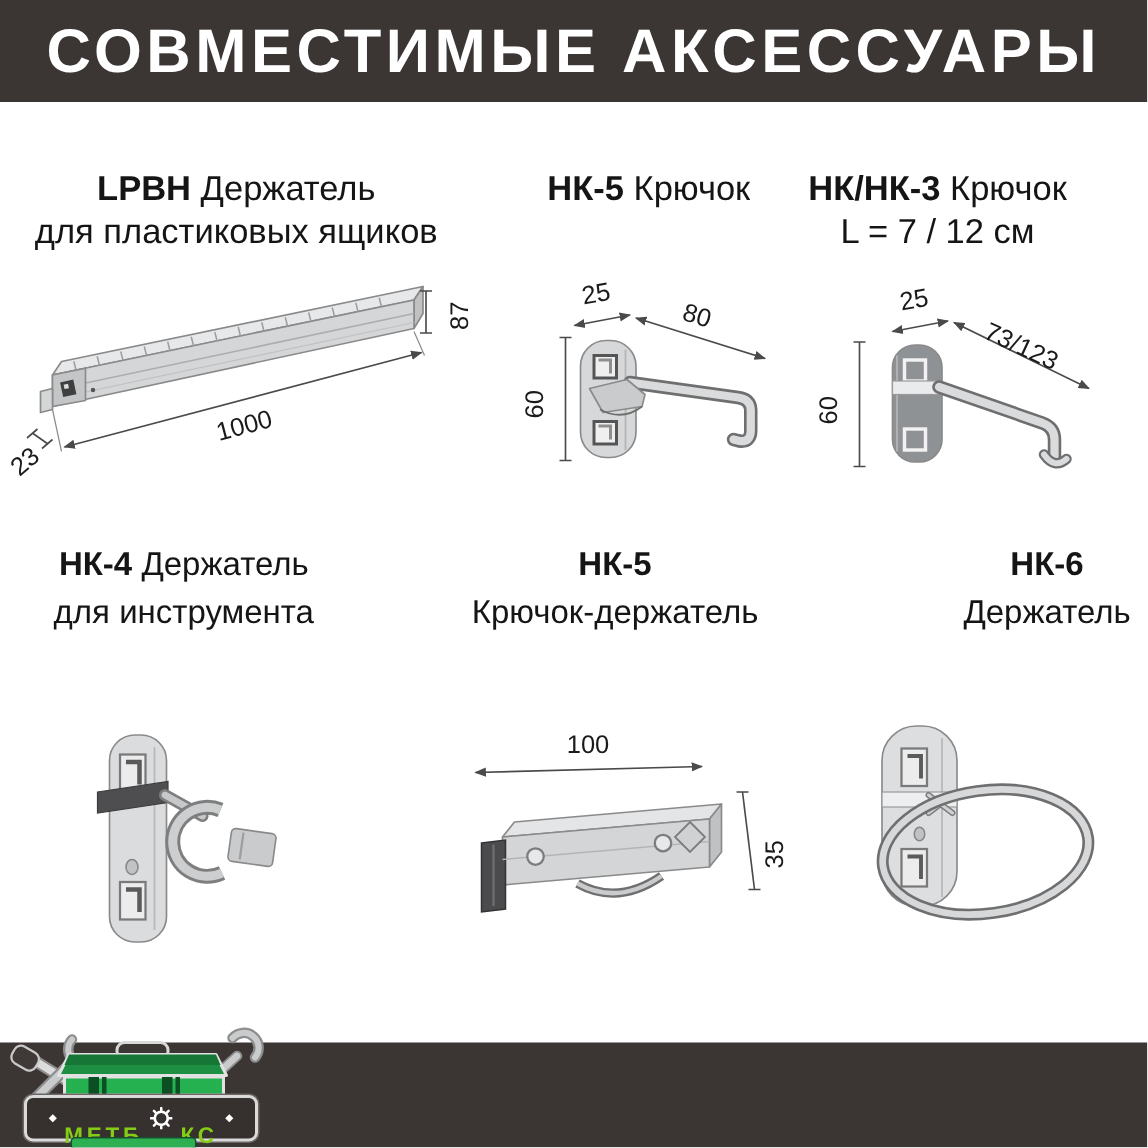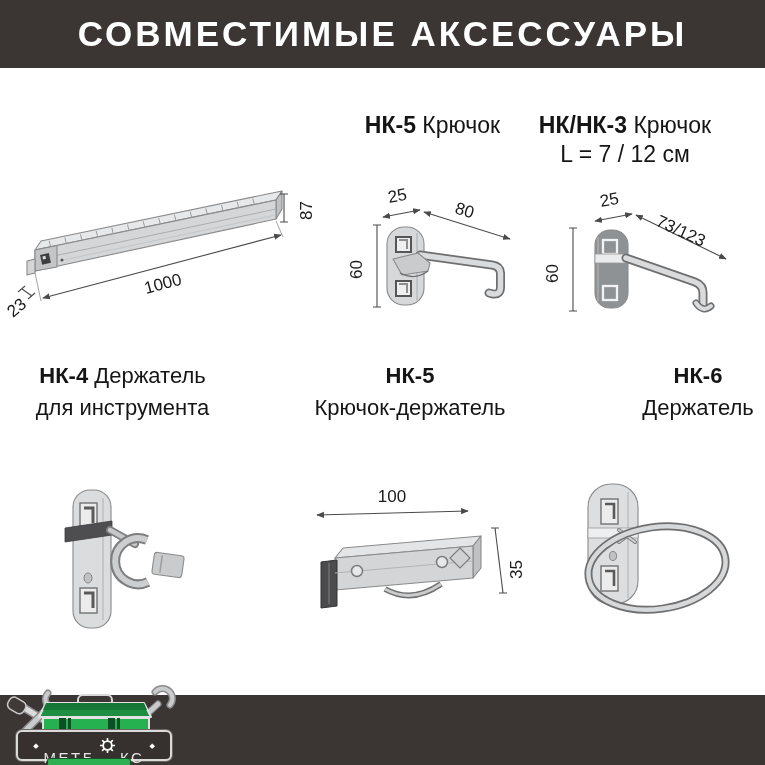--- a/index.html
+++ b/index.html
@@ -1,20 +1,20 @@
 <!DOCTYPE html>
 <html><head>
 <meta charset="utf-8">
 <style>
   html,body{margin:0;padding:0;background:#fff;}
   .page{position:relative;width:765px;height:765px;background:#ffffff;overflow:hidden;
         font-family:"Liberation Sans",sans-serif;color:#151515;}
   
   .hdr{position:absolute;left:0;top:0;width:765px;height:68px;background:#3B3533;}
-  .hdr h1{margin:0;line-height:68px;text-align:center;color:#fff;font-size:35px;
+  .hdr h1{margin:0;line-height:68px;text-align:center;color:#fff;font-size:41px;
           font-weight:700;letter-spacing:3px;}
   .ftr{position:absolute;left:0;top:695px;width:765px;height:70px;background:#3B3533;}
   
   .t{position:absolute;text-align:center;}
   .r1{font-size:23px;line-height:29px;}
   .r2{font-size:22px;line-height:32px;}
   .t b{font-weight:700;}
   .t1{left:10px;top:111px;width:295px;}
   .t2{left:335px;top:111px;width:195px;}
   .t3{left:520px;top:111px;width:210px;}
@@ -32,21 +32,21 @@
   svg text{font-family:"Liberation Sans",sans-serif;font-size:17px;fill:#1a1a1a;}
   .dimline{stroke:#4a4a4a;stroke-width:1.1;fill:none;}
   .ext{stroke:#8a8a8a;stroke-width:0.8;fill:none;}
   .part{stroke:#8a8a8a;stroke-width:1.1;stroke-linejoin:round;}
   
   .logo{position:absolute;left:8px;top:686px;width:175px;height:79px;}
   .logo-art{position:absolute;left:0;top:0;width:175px;height:78px;overflow:visible;}
   .plaque{position:absolute;left:8px;top:44px;width:152px;height:27px;background:#36312E;
           border:2px solid #DADADA;border-radius:6px;box-shadow:0 0 0 1px #6b6662;
           display:flex;align-items:center;justify-content:center;gap:5px;}
-  .btxt{color:#e5e5e5;font-weight:400;font-size:15px;letter-spacing:2.5px;line-height:1;margin-top:24px;}
+  .btxt{color:#84cc16;font-weight:700;font-size:15px;letter-spacing:2.5px;line-height:1;margin-top:24px;}
   .dia{color:#fff;font-size:7px;line-height:1;}
   .gear{width:15px;height:15px;}
   .greenbar{position:absolute;left:40px;top:73px;width:82px;height:7px;background:#2DB052;
             border-radius:2px;box-shadow:0 0 0 1px #174f2c;}
 </style>
 </head>
 <body>
 
 <div class="page">
 
@@ -55,20 +55,24 @@
       <marker id="arr" viewBox="0 0 10 10" refX="9" refY="5" markerWidth="7" markerHeight="7" orient="auto-start-reverse">
         <path d="M0,1 L10,5 L0,9 z" fill="#4a4a4a"></path>
       </marker>
     </defs>
   </svg>
 
   <header class="hdr">
     <h1>СОВМЕСТИМЫЕ АКСЕССУАРЫ</h1>
   </header>
 
+  <div class="t t1 r1">
+    <div><b>LPBH</b> <span>Держатель</span></div>
+    <div>для пластиковых ящиков</div>
+  </div>
 
   <div class="t t2 r1">
     <div><b>НК-5</b> <span>Крючок</span></div>
   </div>
 
   <div class="t t3 r1">
     <div><b>НК/НК-3</b> <span>Крючок</span></div>
     <div>L = 7 / 12 см</div>
   </div>
 

